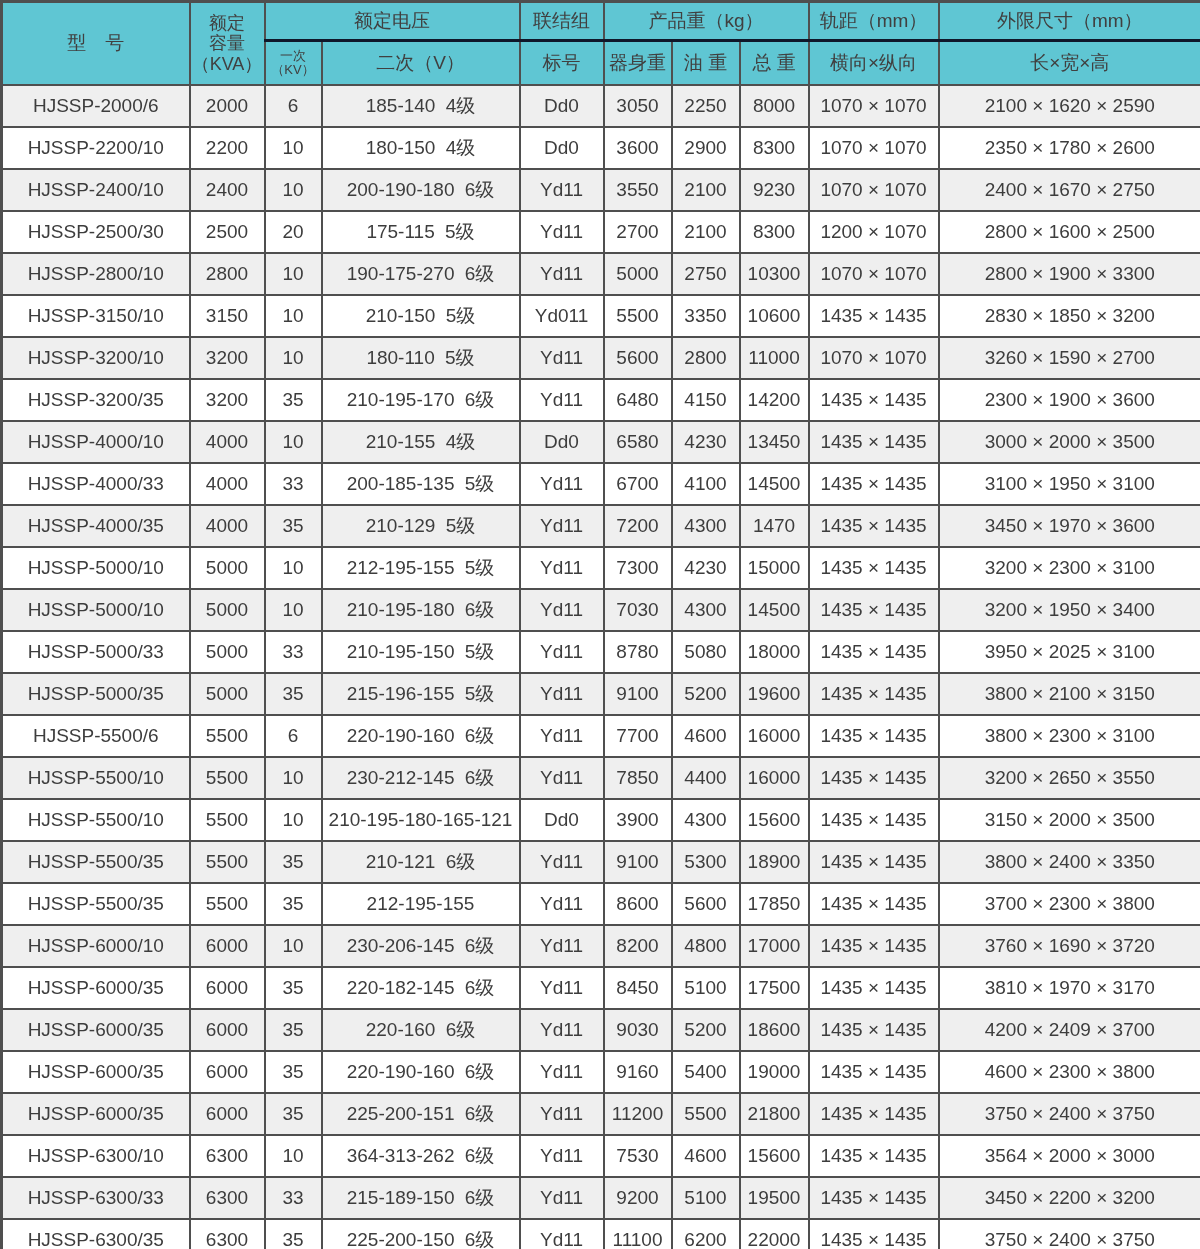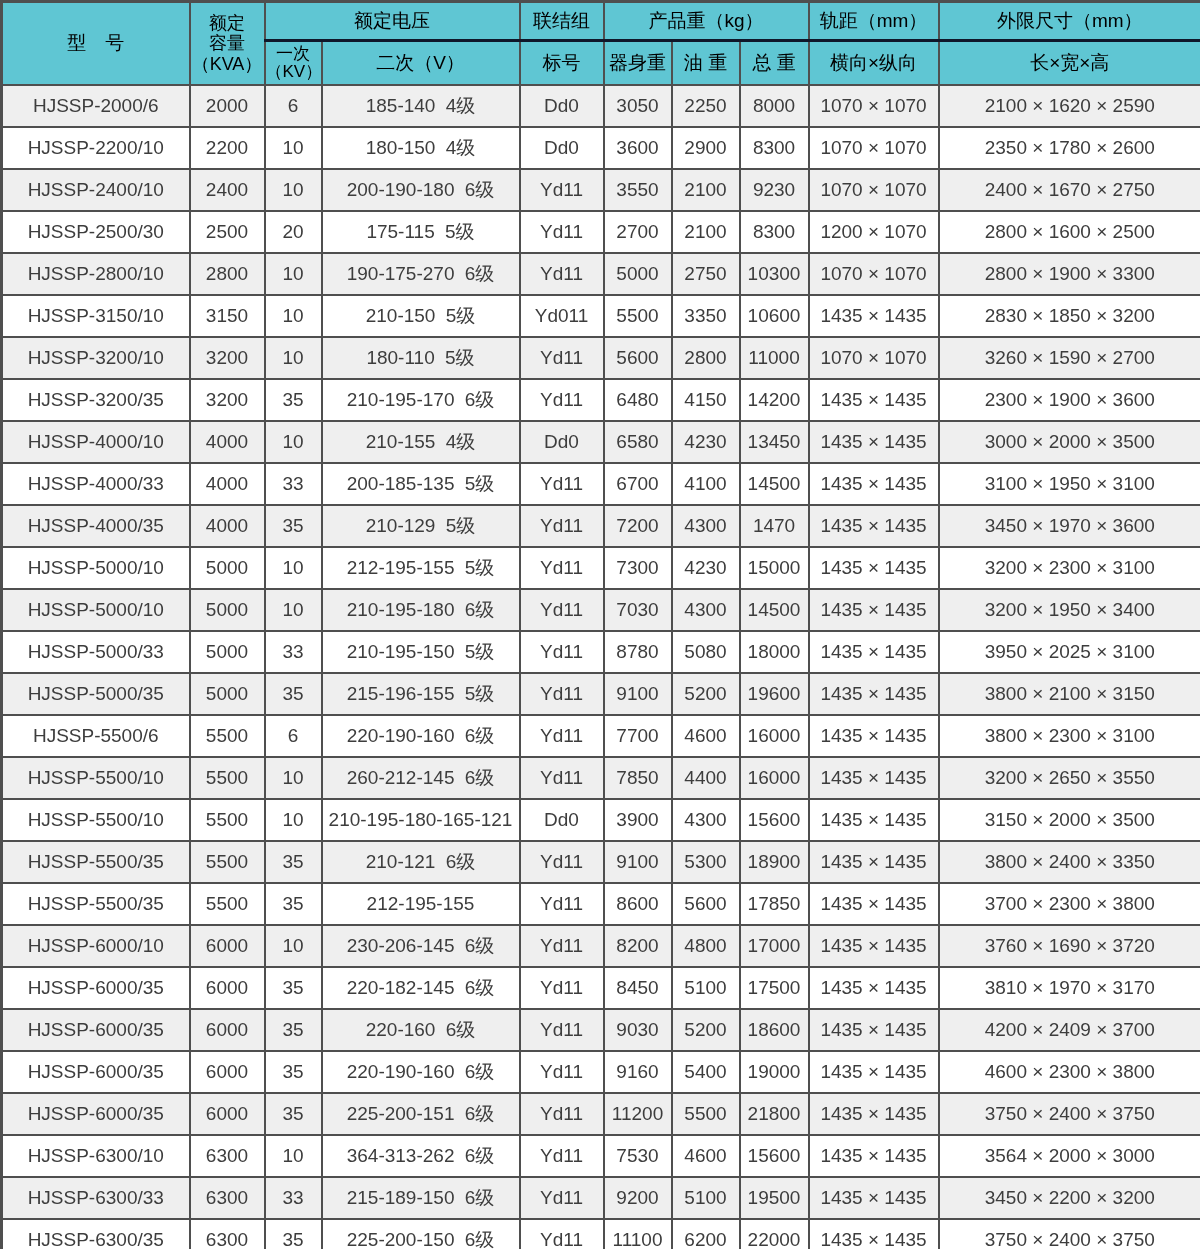--- a/index.html
+++ b/index.html
@@ -17,30 +17,30 @@
   }
   .spec-table th, .spec-table td {
     border: 2px solid #4f4f4f;
     text-align: center;
     vertical-align: middle;
     padding: 0;
     overflow: hidden;
   }
   thead th {
     background: #5fc6d3;
-    color: #000000;
+    color: #404040;
     font-weight: normal;
     font-size: 19px;
     white-space: pre-line;
     line-height: 1.18;
   }
   thead tr.h1 th { height: 36px; }
   thead tr.h2 th { height: 42px; }
   thead th.split { border-bottom: 3px solid #0f172a; }
-  thead th.tight { font-size: 17px; line-height: 1.05; margin-top: 30px; }
+  thead th.tight { font-size: 13px; line-height: 1.05; margin-top: 30px; }
   thead th.cap   { font-size: 18px; line-height: 1.12; }
   tbody td {
     height: 40px;
     font-size: 19px;
     color: #3d3d3d;
     background: #ffffff;
     white-space: nowrap;
   }
   tbody tr:nth-child(odd) td { background: #efefef; }
   td.c-secondary { word-spacing: 5px; }
@@ -275,21 +275,21 @@
     <td class="c-bodyweight">7700</td>
     <td class="c-oilweight">4600</td>
     <td class="c-totalweight">16000</td>
     <td class="c-gauge">1435 × 1435</td>
     <td class="c-dimensions">3800 × 2300 × 3100</td>
   </tr>
       <tr>
     <td class="c-model">HJSSP-5500/10</td>
     <td class="c-capacity">5500</td>
     <td class="c-primary">10</td>
-    <td class="c-secondary">260-212-145 6级</td>
+    <td class="c-secondary">230-212-145 6级</td>
     <td class="c-connection">Yd11</td>
     <td class="c-bodyweight">7850</td>
     <td class="c-oilweight">4400</td>
     <td class="c-totalweight">16000</td>
     <td class="c-gauge">1435 × 1435</td>
     <td class="c-dimensions">3200 × 2650 × 3550</td>
   </tr>
       <tr>
     <td class="c-model">HJSSP-5500/10</td>
     <td class="c-capacity">5500</td>

